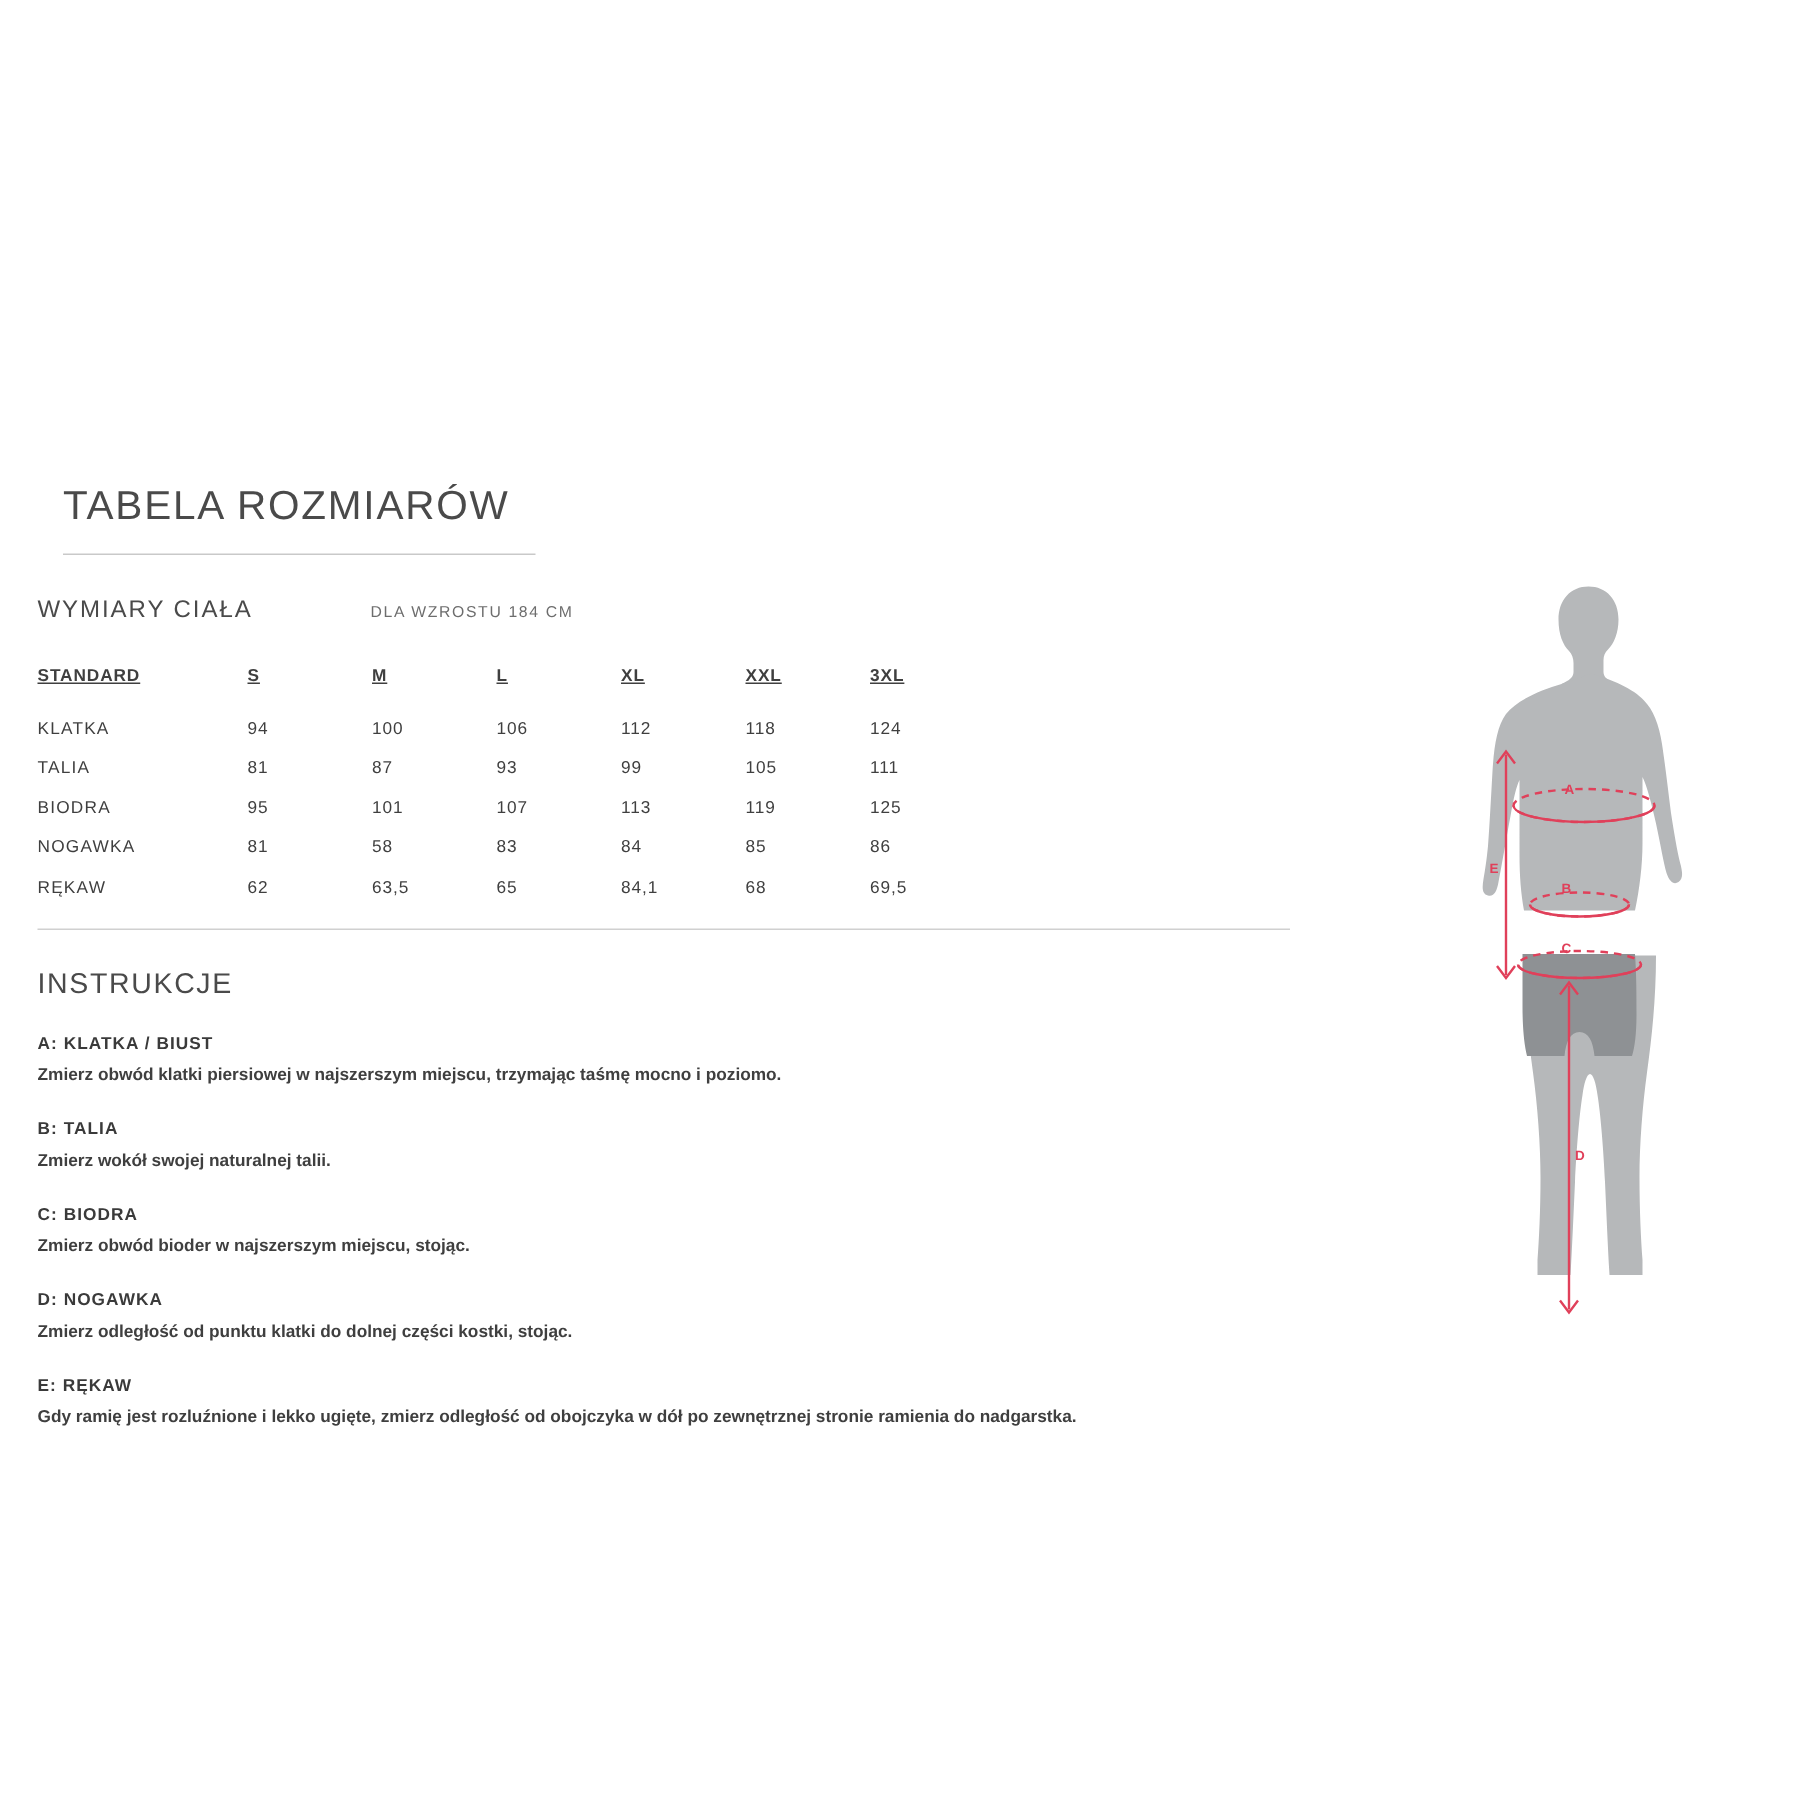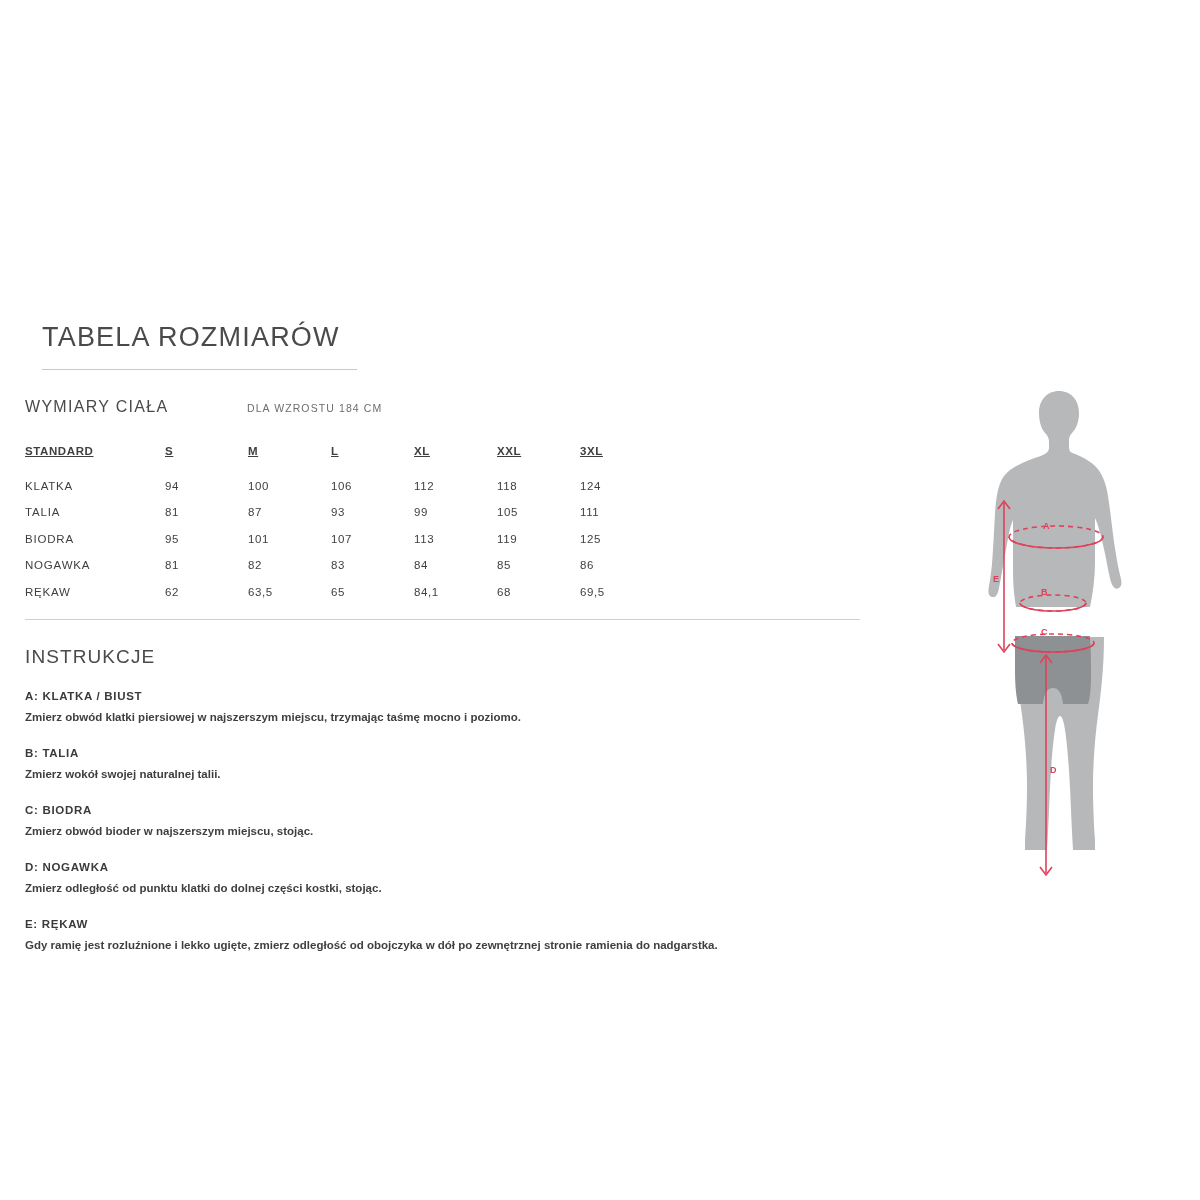--- a/index.html
+++ b/index.html
@@ -195,21 +195,21 @@
           <td>95</td>
           <td>101</td>
           <td>107</td>
           <td>113</td>
           <td>119</td>
           <td>125</td>
         </tr>
         <tr>
           <td class="rowlabel">NOGAWKA</td>
           <td>81</td>
-          <td>82</td>
+          <td>58</td>
           <td>83</td>
           <td>84</td>
           <td>85</td>
           <td>86</td>
         </tr>
         <tr>
           <td class="rowlabel">RĘKAW</td>
           <td>62</td>
           <td>63,5</td>
           <td>65</td>

